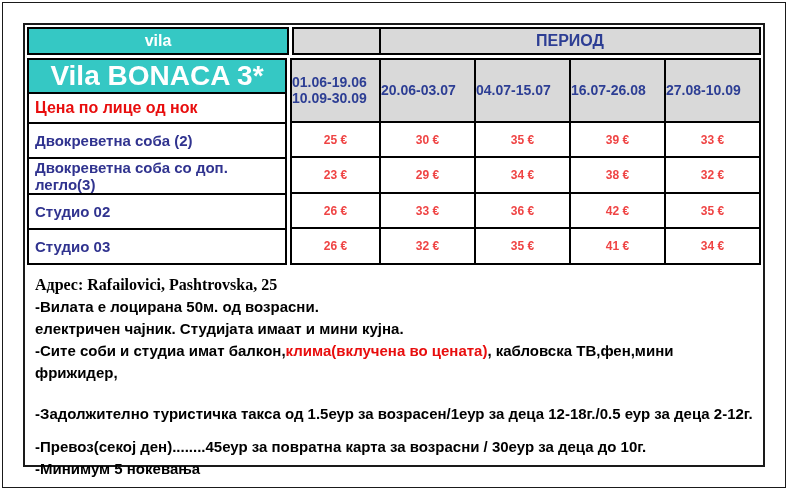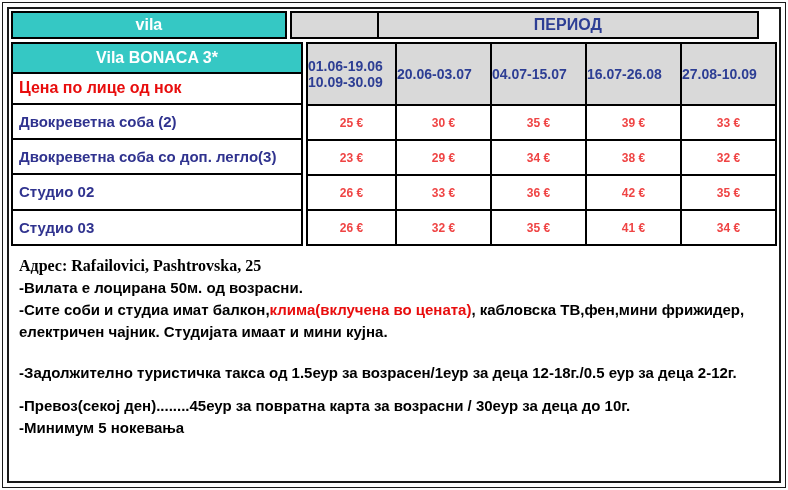--- a/index.html
+++ b/index.html
@@ -1,19 +1,19 @@
 <!DOCTYPE html>
 <html><head>
 <meta charset="utf-8">
 <style>
   * { margin:0; padding:0; box-sizing:border-box; }
   html,body { width:788px; height:490px; background:#fff; overflow:hidden;
               font-family:"Liberation Sans", sans-serif; }
   .frame-outer { position:absolute; left:2px; top:2px; width:784px; height:486px;
-                 border:1px solid #1a1a1a; padding:4px; background:#fff; }
+                 border:1px solid #1a1a1a; padding:20px; background:#fff; }
   .frame-inner { width:100%; height:100%; border:2px solid #1a1a1a; padding:2px; background:#fff; }
 
   
   .header-strip { display:flex; gap:3px; margin-bottom:3px; }
   .vila-cell { width:302px; height:28px; background:#35c8c4; border:2px solid #000;
                display:flex; align-items:center; justify-content:center;
                color:#fff; font-weight:bold; font-size:16px; }
   .period-group { display:flex; width:534px; }
   .pcell { border:2px solid #000; background:#d9d9d9; height:28px;
            display:flex; align-items:center; justify-content:center; }
@@ -21,21 +21,21 @@
   .pcell-empty { width:89px; }
   .pcell-period { width:382px; color:#2d3e94; font-weight:bold; font-size:16px; }
 
   
   .main-strip { display:flex; gap:3px; }
   table { border-collapse:collapse; table-layout:fixed; }
   td { border:2px solid #000; }
 
   .left-table { width:302px; }
   .cell-villa { height:30px; background:#35c8c4; text-align:center; vertical-align:middle;
-                color:#fff; font-weight:bold; font-size:16px; }
+                color:#fff; font-weight:bold; font-size:28px; }
   .cell-pricetitle { height:30px; color:#e80d0d; font-weight:bold; font-size:16px;
                      padding-left:6px; vertical-align:middle; }
   .cell-label { height:35px; color:#30338f; font-weight:bold; font-size:15px;
                 padding-left:6px; vertical-align:middle; }
 
   .right-table { width:469px; }
   .right-table col.c1 { width:89px; }
   .right-table col.cn { width:95px; }
   .cell-date { height:62px; background:#d9d9d9; color:#2d3e94; font-weight:bold;
                font-size:14px; text-align:left; vertical-align:middle; white-space:pre-line; }
@@ -134,21 +134,21 @@
           <td class="cell-price">41 €</td>
           <td class="cell-price">34 €</td>
         </tr>
       </tbody>
         </table>
     </div>
 
     <div class="notes">
       <div class="note-line note-address">Адрес: Rafailovici, Pashtrovska, 25</div>
       <div class="note-line">-Вилата е лоцирана 50м.  од возрасни.</div>
+      <div class="note-line">електричен чајник. Студијата имаат и мини кујна.</div>
       <div class="note-line"><span>-Сите соби и студиа имат  балкон,</span><span class="hl-red">клима(вклучена во цената)</span><span>, кабловска ТВ,фен,мини фрижидер,</span></div>
-      <div class="note-line">електричен чајник. Студијата имаат и мини кујна.</div>
       <div class="note-line note-tax">-Задолжително туристичка такса од 1.5еур за возрасен/1еур за деца 12-18г./0.5 еур за деца 2-12г.</div>
       <div class="note-line note-transport">-Превоз(секој ден)........45еур за повратна карта за возрасни / 30еур за деца до 10г.</div>
       <div class="note-line">-Минимум 5 нокевања</div>
     </div>
 
   </div>
 </div>
 
 </body></html>

